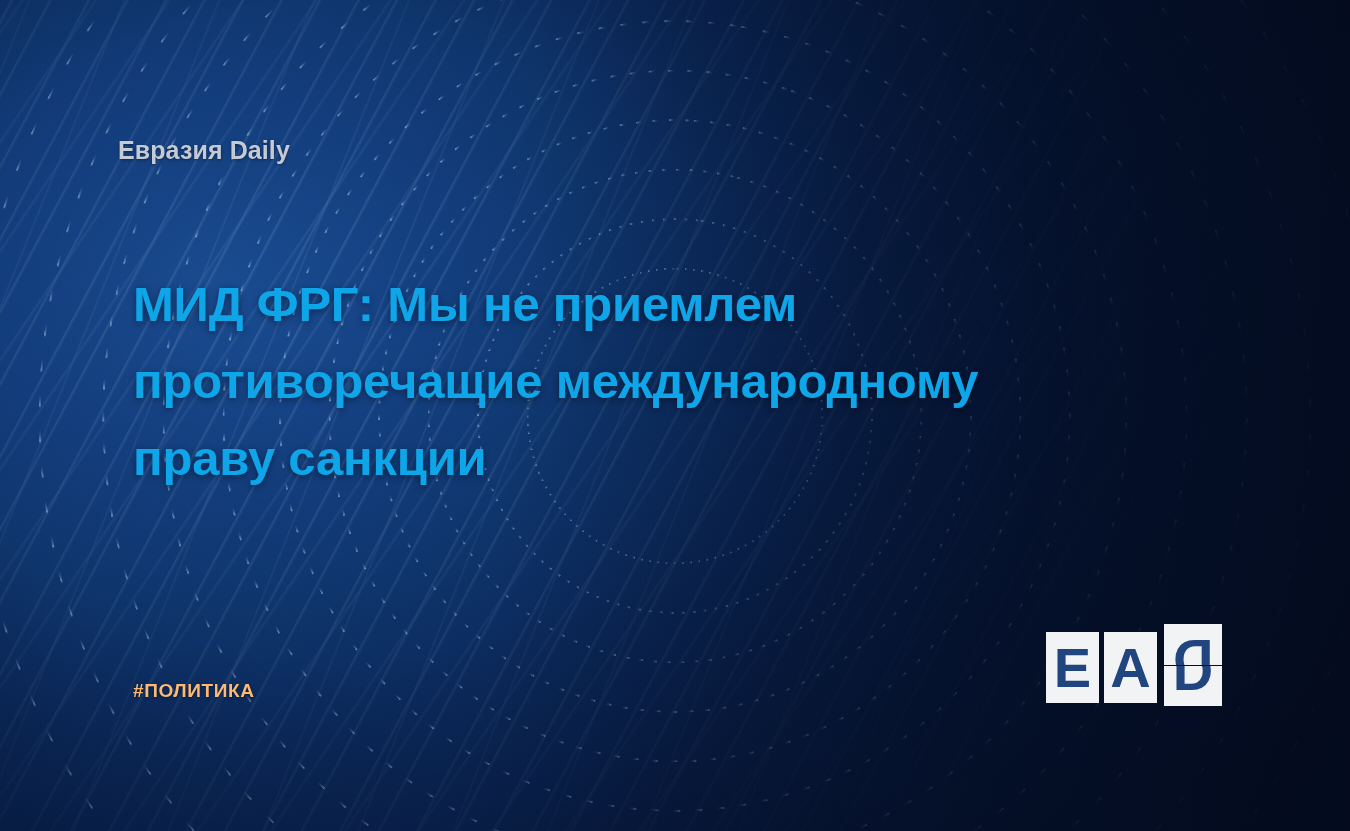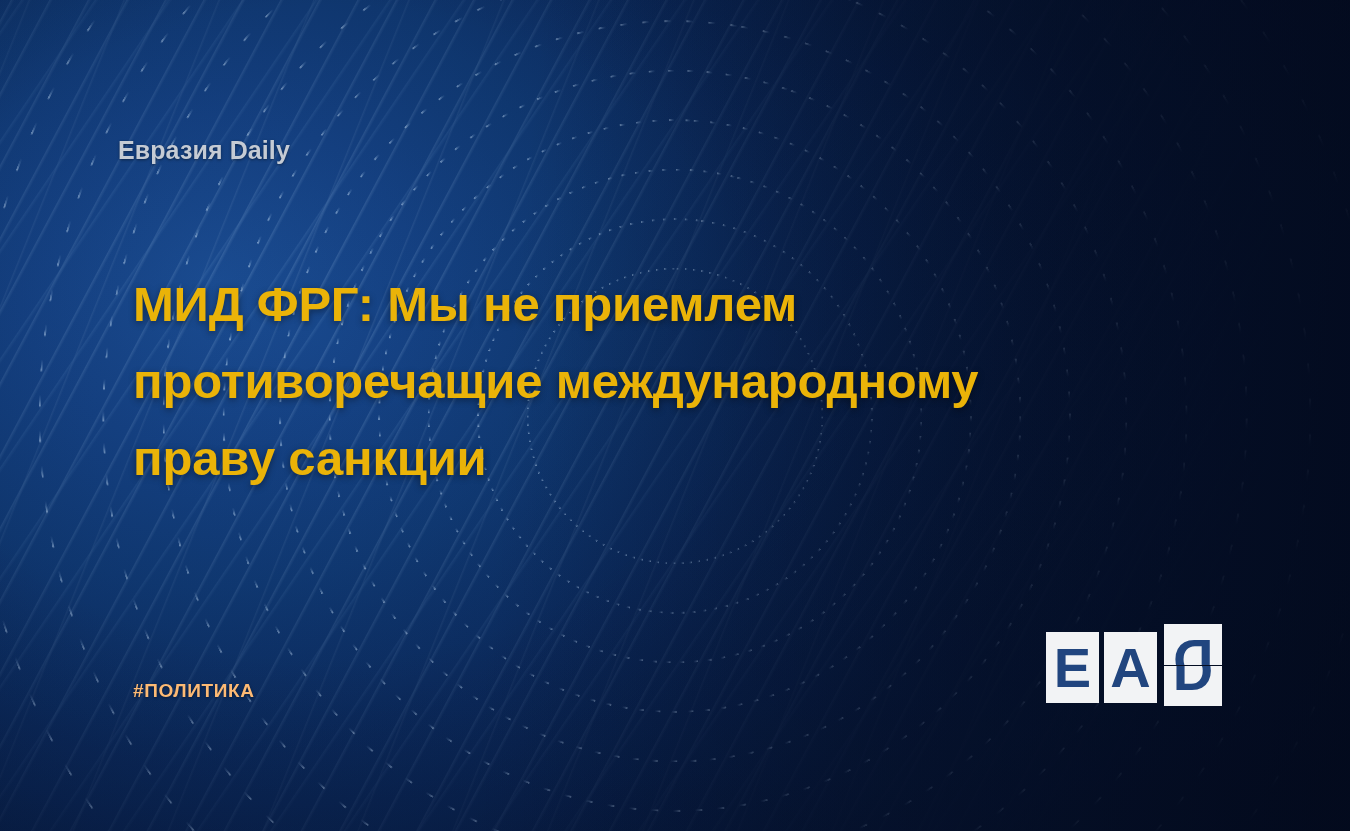--- a/index.html
+++ b/index.html
@@ -98,21 +98,21 @@
 
   .headline {
     position: absolute;
     left: 133px;
     top: 266px;
     width: 990px;
     margin: 0;
     font-size: 49px;
     font-weight: bold;
     line-height: 77px;
-    color: #eab308;
+    color: #0ea5e9;
     letter-spacing: -0.2px;
     text-shadow: 0 2px 7px rgba(0,0,0,.42);
   }
 
   .category {
     position: absolute;
     left: 133px;
     top: 680px;
     font-size: 19px;
     font-weight: bold;

